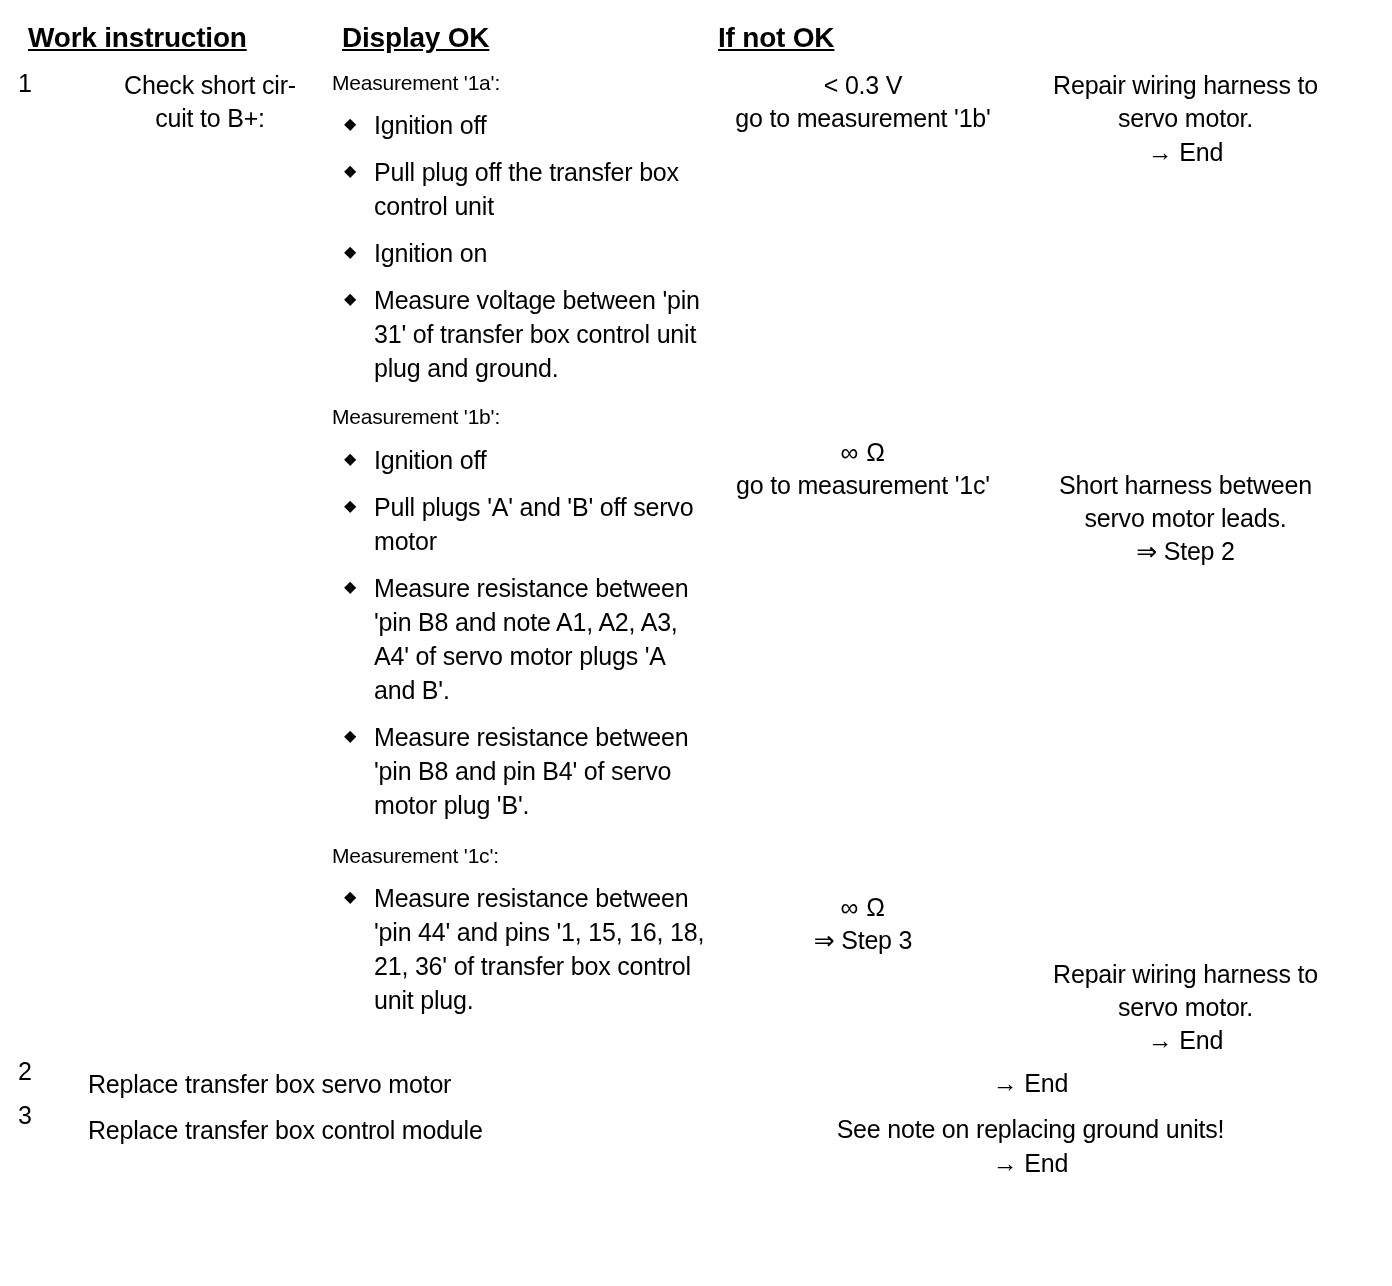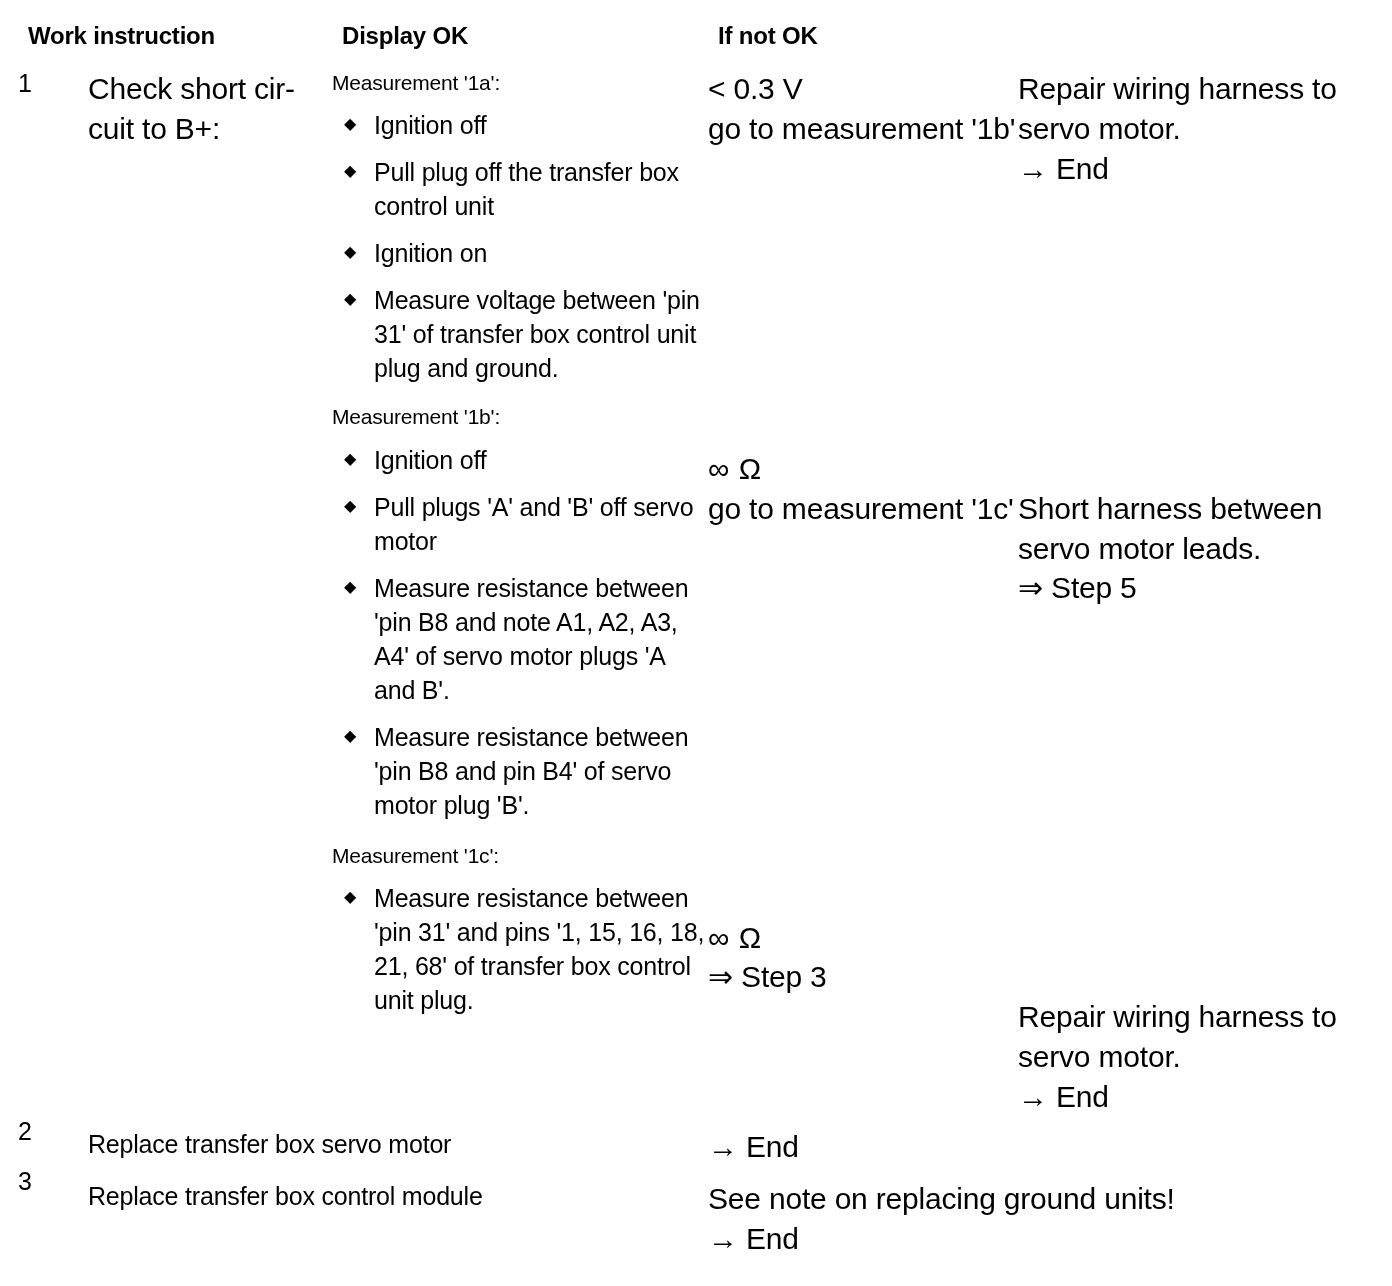--- a/index.html
+++ b/index.html
@@ -49,25 +49,26 @@
   
   .bl { border-left: 3px solid #000; }
   .br { border-right: 3px solid #000; margin-top: 32px; }
   .bt { border-top: 3px solid #000; }
   .bb { border-bottom: 3px solid #000; }
   .bl-thin { border-left: 2px solid #000; }
 
   
   .hdr-row td {
     font-weight: bold;
-    font-size: 24px;
+    font-size: 28px;
     line-height: 1.1;
     height: 46px;
     padding: 9px 0 0 10px;
     letter-spacing: -0.2px;
+    text-decoration: underline;
   }
 
   
   .cell {
     font-size: 25px;
     line-height: 1.36;
     padding: 8px 12px 10px 10px;
     letter-spacing: -0.2px;
   }
   .cell-step {
@@ -103,23 +104,24 @@
     font-size: 16px;
     line-height: 1.9;
   }
 
   .gap-1a { height: 18px; }
   .gap-1b { height: 20px; }
 
   
   .lines { margin: 0; }
   .lines .ln {
-    font-size: 30px;
+    font-size: 25px;
     line-height: 1.33;
     white-space: nowrap;
+    text-align: center;
   }
   .omega { letter-spacing: 0.5px; }
 
   
   .spacer-to-1b { height: 300px; }
   .spacer-to-1c { height: 389px; }
 
   
   .botrow .cell { padding-top: 10px; }
   .botrow-3 .cell { padding-top: 12px; }
@@ -178,21 +180,21 @@
             <li><span class="dia">◆</span><span>Measure resistance between 'pin B8 and note A1, A2, A3, A4' of servo motor plugs 'A and B'.</span></li>
             <li><span class="dia">◆</span><span>Measure resistance between 'pin B8 and pin B4' of servo motor plug 'B'.</span></li>
           </ul>
         </div>
 
         <div class="gap-1b"></div>
 
         <div class="meas-block">
           <div class="meas-title">Measurement '1c':</div>
           <ul class="blist">
-            <li><span class="dia">◆</span><span>Measure resistance between 'pin 31' and pins '1, 15, 16, 18, 21, 68' of transfer box control unit plug.</span></li>
+            <li><span class="dia">◆</span><span>Measure resistance between 'pin 44' and pins '1, 15, 16, 18, 21, 36' of transfer box control unit plug.</span></li>
           </ul>
         </div>
       </td>
 
       <td class="bl-thin bb cell">
         <div class="lines">
           <div class="ln">&lt; 0.3 V</div>
           <div class="ln">go to measurement '1b'</div>
         </div>
         <div class="spacer-to-1b"></div>
@@ -210,21 +212,21 @@
       <td class="bl-thin br bb cell">
         <div class="lines">
           <div class="ln">Repair wiring harness to</div>
           <div class="ln">servo motor.</div>
           <div class="ln">→ End</div>
         </div>
         <div class="spacer-to-1b"></div>
         <div class="lines">
           <div class="ln">Short harness between</div>
           <div class="ln">servo motor leads.</div>
-          <div class="ln">⇒ Step 5</div>
+          <div class="ln">⇒ Step 2</div>
         </div>
         <div class="spacer-to-1c"></div>
         <div class="lines">
           <div class="ln">Repair wiring harness to</div>
           <div class="ln">servo motor.</div>
           <div class="ln">→ End</div>
         </div>
       </td>
     </tr>
 

